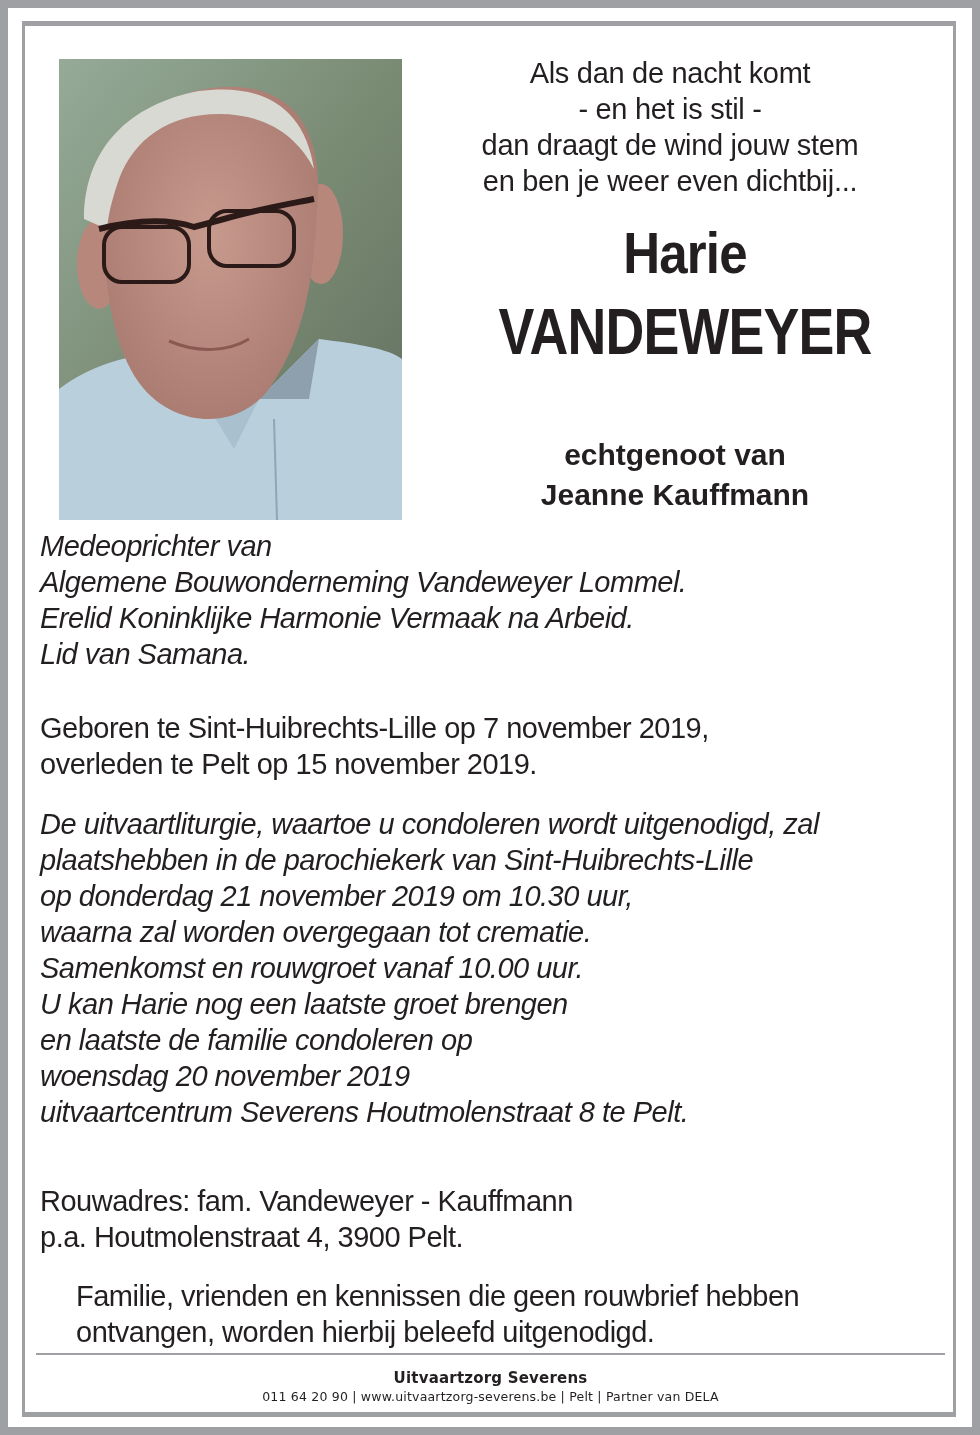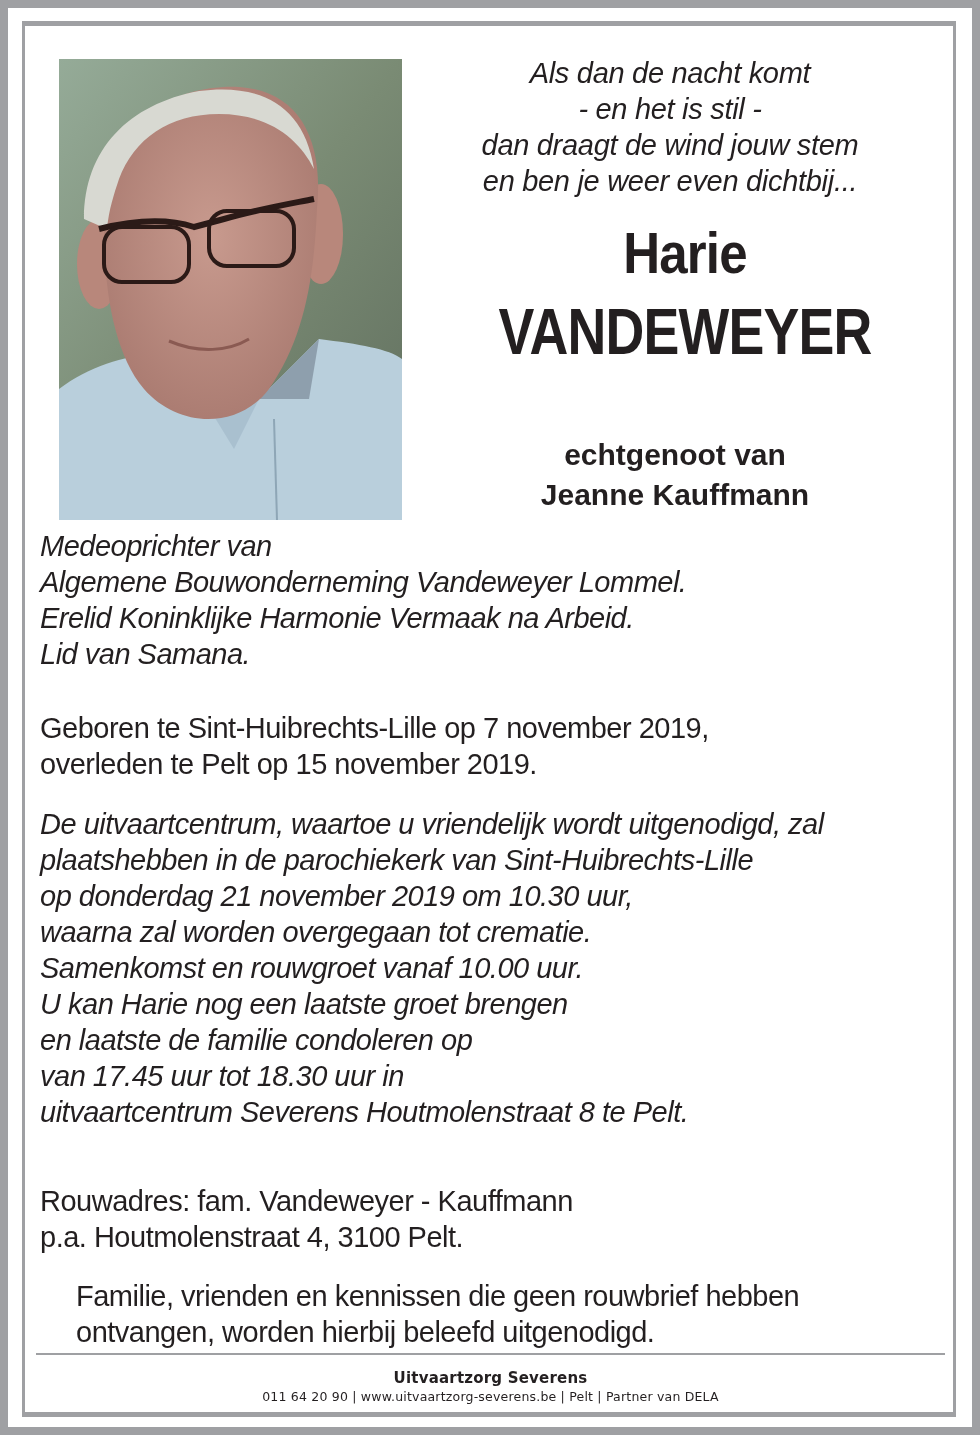--- a/index.html
+++ b/index.html
@@ -18,21 +18,21 @@
     }
 
     .photo {
       position: absolute; left: 59px; top: 59px; width: 343px; height: 461px;
       overflow: hidden; background: linear-gradient(135deg, #8fa590 0%, #788a72 45%, #5f6e5c 100%);
     }
     .photo svg { display: block; width: 100%; height: 100%; }
 
     .poem {
       position: absolute; left: 420px; top: 55px; width: 500px;
-      text-align: center; font-style: italic; font-size: 29px; line-height: 36px;
+      text-align: center; font-size: 29px; line-height: 36px;
       letter-spacing: -0.3px; color: #231f20;
     }
     .name-first {
       position: absolute; left: 440px; top: 220px; width: 490px; text-align: center;
       font-weight: bold; font-size: 58px; line-height: 66px; letter-spacing: -1px;
       transform: scaleX(0.88); transform-origin: center;
     }
     .name-last {
       position: absolute; left: 420px; top: 296px; width: 530px; text-align: center;
       font-weight: bold; font-size: 64px; line-height: 72px; letter-spacing: -1px;
@@ -130,34 +130,34 @@
   <span class="line">Erelid Koninklijke Harmonie Vermaak na Arbeid.</span>
   <span class="line">Lid van Samana.</span>
 </div>
 
 <div class="block birth">
   <span class="line">Geboren te Sint-Huibrechts-Lille op 7 november 2019,</span>
   <span class="line">overleden te Pelt op 15 november 2019.</span>
 </div>
 
 <div class="block italic ceremony">
-  <span class="line">De uitvaartcentrum, waartoe u vriendelijk wordt uitgenodigd, zal</span>
+  <span class="line">De uitvaartliturgie, waartoe u condoleren wordt uitgenodigd, zal</span>
   <span class="line">plaatshebben in de parochiekerk van Sint-Huibrechts-Lille</span>
   <span class="line">op donderdag 21 november 2019 om 10.30 uur,</span>
   <span class="line">waarna zal worden overgegaan tot crematie.</span>
   <span class="line">Samenkomst en rouwgroet vanaf 10.00 uur.</span>
   <span class="line">U kan Harie nog een laatste groet brengen</span>
   <span class="line">en laatste de familie condoleren op</span>
-  <span class="line">van 17.45 uur tot 18.30 uur in</span>
+  <span class="line">woensdag 20 november 2019</span>
   <span class="line">uitvaartcentrum Severens Houtmolenstraat 8 te Pelt.</span>
 </div>
 
 <div class="block address">
   <span class="line">Rouwadres: fam. Vandeweyer - Kauffmann</span>
-  <span class="line">p.a. Houtmolenstraat 4, 3100 Pelt.</span>
+  <span class="line">p.a. Houtmolenstraat 4, 3900 Pelt.</span>
 </div>
 
 <div class="invite">
   <span class="line">Familie, vrienden en kennissen die geen rouwbrief hebben</span>
   <span class="line">ontvangen, worden hierbij beleefd uitgenodigd.</span>
 </div>
 
 <div class="footer-rule"></div>
 <div class="footer">
   <div class="footer-name">Uitvaartzorg Severens</div>

